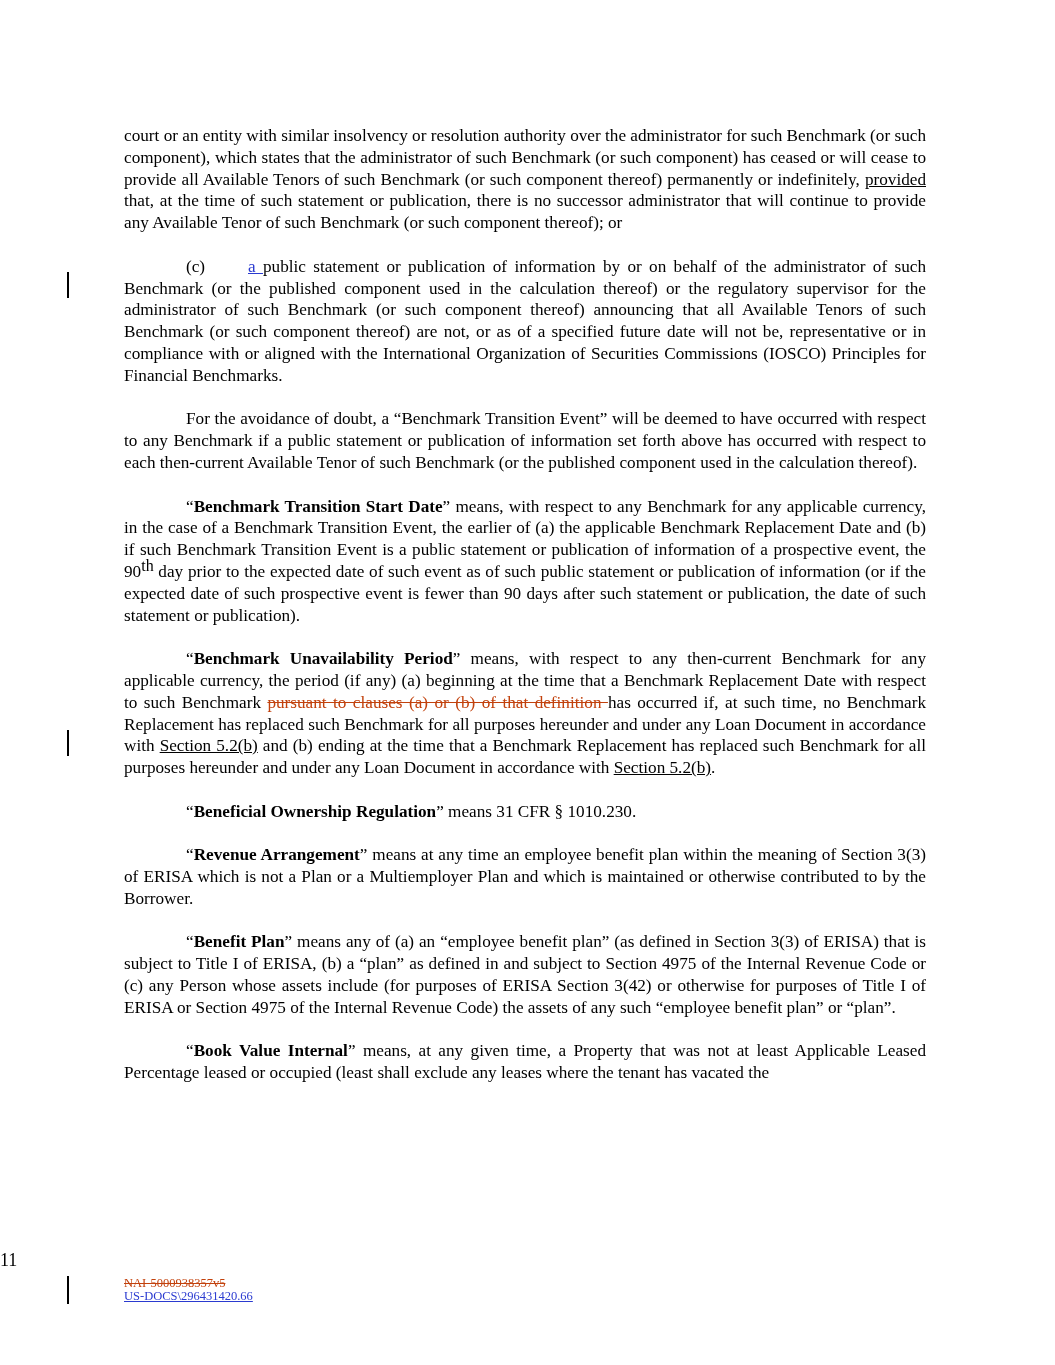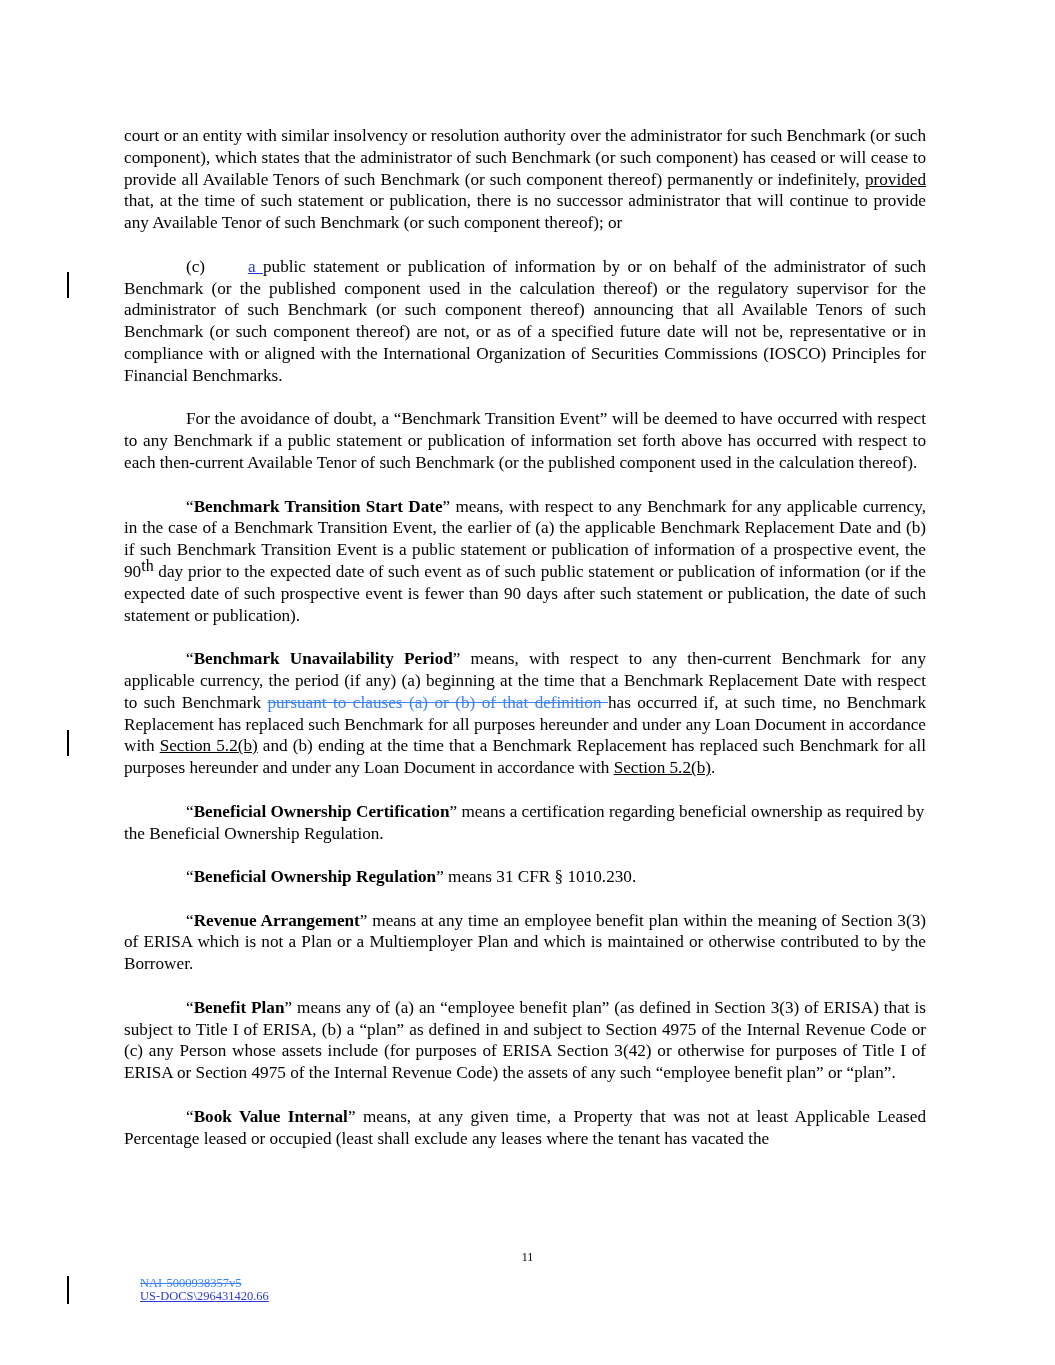--- a/index.html
+++ b/index.html
@@ -44,40 +44,39 @@
       margin-top: 12px;
     }
     .u {
       text-decoration: underline;
     }
     .ins {
       color: #2a3ad0;
       text-decoration: underline;
     }
     .del {
-      color: #3b82f6;
+      color: #c2410c;
       text-decoration: line-through;
     }
     .change-bar {
       position: absolute;
       left: 67px;
       width: 2px;
       background: #000000;
     }
     .page-number {
       position: absolute;
       top: 1250px;
       left: 0;
       width: 1055px;
-      text-align: center;
-      font-size: 12px;
+      font-size: 18px;
     }
     .footer {
       position: absolute;
-      left: 140px;
+      left: 124px;
       top: 1277px;
       font-size: 12.5px;
       line-height: 12.5px;
     }
     .footer .del, .footer .ins {
       display: block;
     }
     sup {
       font-size: 16px;
       line-height: 0;
@@ -96,21 +95,20 @@
   <p class="para noindent"><span>court or an entity with similar insolvency or resolution authority over the administrator for such Benchmark (or such component), which states that the administrator of such Benchmark (or such component) has ceased or will cease to provide all Available Tenors of such Benchmark (or such component thereof) permanently or indefinitely, </span><span class="u">provided</span><span> that, at the time of such statement or publication, there is no successor administrator that will continue to provide any Available Tenor of such Benchmark (or such component thereof); or</span></p>
 
   <p class="para clause"><span class="clause-num">(c)</span><span class="ins">a </span><span>public statement or publication of information by or on behalf of the administrator of such Benchmark (or the published component used in the calculation thereof) or the regulatory supervisor for the administrator of such Benchmark (or such component thereof) announcing that all Available Tenors of such Benchmark (or such component thereof) are not, or as of a specified future date will not be, representative or in compliance with or aligned with the International Organization of Securities Commissions (IOSCO) Principles for Financial Benchmarks.</span></p>
 
   <p class="para"><span>For the avoidance of doubt, a “Benchmark Transition Event” will be deemed to have occurred with respect to any Benchmark if a public statement or publication of information set forth above has occurred with respect to each then-current Available Tenor of such Benchmark (or the published component used in the calculation thereof).</span></p>
 
   <p class="para"><span>“</span><span class="term">Benchmark Transition Start Date</span><span>” means, with respect to any Benchmark for any applicable currency, in the case of a Benchmark Transition Event, the earlier of (a) the applicable Benchmark Replacement Date and (b) if such Benchmark Transition Event is a public statement or publication of information of a prospective event, the 90</span><sup>th</sup><span> day prior to the expected date of such event as of such public statement or publication of information (or if the expected date of such prospective event is fewer than 90 days after such statement or publication, the date of such statement or publication).</span></p>
 
   <p class="para"><span>“</span><span class="term">Benchmark Unavailability Period</span><span>” means, with respect to any then-current Benchmark for any applicable currency, the period (if any) (a) beginning at the time that a Benchmark Replacement Date with respect to such Benchmark </span><span class="del">pursuant to clauses (a) or (b) of that definition </span><span>has occurred if, at such time, no Benchmark Replacement has replaced such Benchmark for all purposes hereunder and under any Loan Document in accordance with </span><span class="u">Section 5.2(b)</span><span> and (b) ending at the time that a Benchmark Replacement has replaced such Benchmark for all purposes hereunder and under any Loan Document in accordance with </span><span class="u">Section 5.2(b)</span><span>.</span></p>
 
-  <p class="para" style="text-align:left;"><span>“</span><span class="term">Beneficial Ownership Certification</span><span>” means a certification regarding beneficial ownership as required by the Beneficial Ownership Regulation.</span></p>
 
   <p class="para"><span>“</span><span class="term">Beneficial Ownership Regulation</span><span>” means 31 CFR § 1010.230.</span></p>
 
   <p class="para"><span>“</span><span class="term">Revenue Arrangement</span><span>” means at any time an employee benefit plan within the meaning of Section 3(3) of ERISA which is not a Plan or a Multiemployer Plan and which is maintained or otherwise contributed to by the Borrower.</span></p>
 
   <p class="para"><span>“</span><span class="term">Benefit Plan</span><span>” means any of (a) an “employee benefit plan” (as defined in Section 3(3) of ERISA) that is subject to Title I of ERISA, (b) a “plan” as defined in and subject to Section 4975 of the Internal Revenue Code or (c) any Person whose assets include (for purposes of ERISA Section 3(42) or otherwise for purposes of Title I of ERISA or Section 4975 of the Internal Revenue Code) the assets of any such “employee benefit plan” or “plan”.</span></p>
 
   <p class="para"><span>“</span><span class="term">Book Value Internal</span><span>” means, at any given time, a Property that was not at least Applicable Leased Percentage leased or occupied (least shall exclude any leases where the tenant has vacated the</span></p>
 
 </div>

